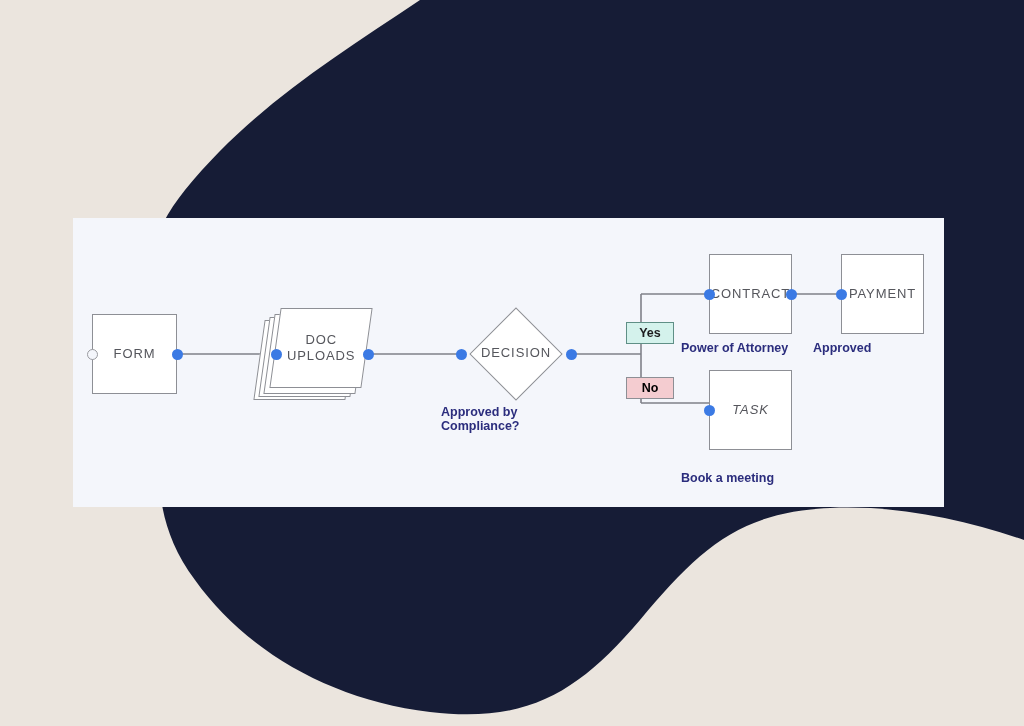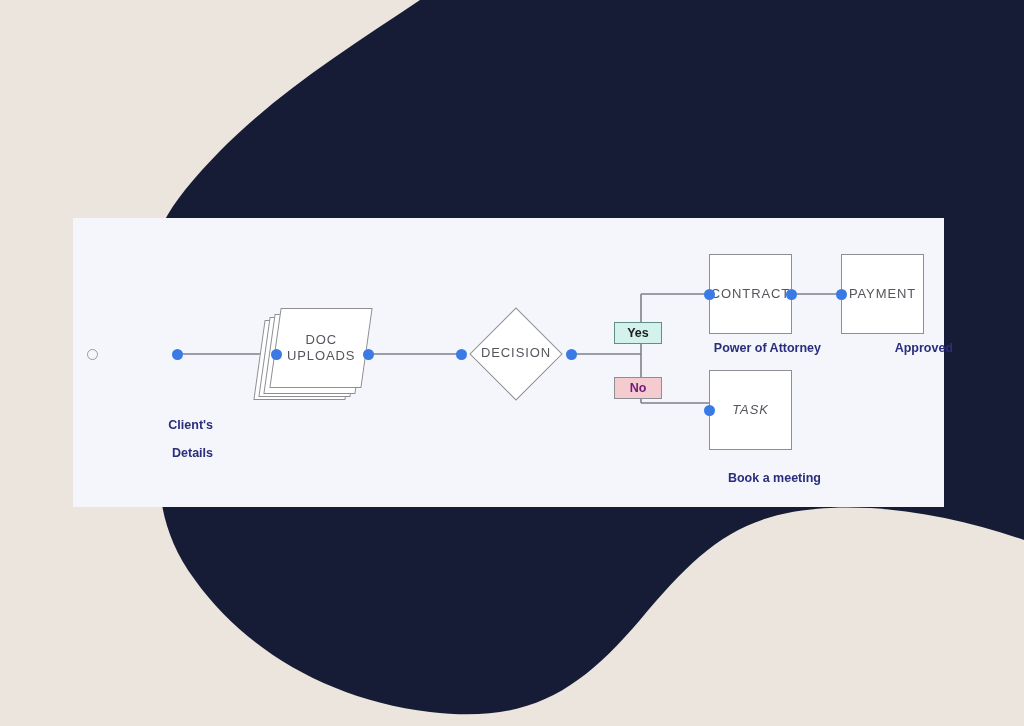--- a/index.html
+++ b/index.html
@@ -62,21 +62,21 @@
     text-align: center;
     line-height: 16px;
     white-space: pre-line;
     font-family: "Liberation Sans", sans-serif;
   }
   .caption {
     position: absolute;
     color: #2b2d7d;
     font-size: 12.5px;
     font-weight: bold;
-    text-align: right;
+    text-align: left;
     line-height: 14px;
     white-space: pre-line;
     font-family: "Liberation Sans", sans-serif;
   }
   .misspelled {
     background-repeat: repeat-x;
     background-position: left bottom;
     background-size: 4px 3px;
     background-image:
       linear-gradient(45deg, transparent 45%, #e8453c 45%, #e8453c 55%, transparent 55%),
@@ -106,30 +106,31 @@
   .badge {
     position: absolute;
     display: flex;
     align-items: center;
     justify-content: center;
     font-size: 12.5px;
     font-weight: bold;
     box-sizing: border-box;
     z-index: 7;
     font-family: "Liberation Sans", sans-serif;
+    margin-left: 12px;
   }
   #badge-yes {
     background: #d4f2ec;
     border: 1.2px solid #5f8f86;
     color: #1d1d1f;
   }
   #badge-no {
     background: #f4ccd0;
     border: 1.2px solid #8d8f95;
-    color: #701a75;
+    color: #000000;
   }
   
   .doc-layer {
     position: absolute;
     background: #ffffff;
     border: 1px solid #8d8f95;
     box-sizing: border-box;
     transform: skewX(-8deg);
   }
   
@@ -172,26 +173,25 @@
         <line x1="568" y1="76" x2="568" y2="185"></line>
 
         <polyline points="568,76 637,76"></polyline>
 
         <polyline points="568,185 637,185"></polyline>
 
         <line x1="718" y1="76" x2="768" y2="76"></line>
       </g>
     </svg>
 
+    <div class="node nbox" style="left:19px; top:96px; width:85px; height:80px;">
+      <span class="ntext">FORM</span>
+    </div>
     <div class="port-open" style="left:14px; top:131px;"></div>
     <div class="port" style="left:99px; top:131px;"></div>
-    <div class="caption" style="left:0px; top:186px; width:140px;">
-      <span>Client's</span><br>
-      <span class="misspelled">Details</span>
-    </div>
 
     <div style="position:absolute; left:186px; top:90px; width:120px; height:92px;">
       <div class="doc-layer" style="left:0px; top:12px; width:92px; height:80px;"></div>
       <div class="doc-layer" style="left:5px; top:9px; width:92px; height:80px;"></div>
       <div class="doc-layer" style="left:10px; top:6px; width:92px; height:80px;"></div>
       <div class="doc-layer" style="left:16px; top:0px; width:92px; height:80px; display:flex; align-items:center; justify-content:center;">
         <span class="ntext" style="transform: skewX(8deg);">DOC
 UPLOADS</span>
       </div>
     </div>
@@ -199,20 +199,22 @@
     <div class="port" style="left:290px; top:131px;"></div>
 
     <div style="position:absolute; left:388px; top:89px; width:110px; height:94px;">
       <div class="diamond-shape" style="left:22px; top:14px; width:66px; height:66px;"></div>
       <div style="position:absolute; left:0; top:0; width:110px; height:94px; display:flex; align-items:center; justify-content:center;">
         <span class="ntext misspelled">DECISION</span>
       </div>
     </div>
     <div class="port" style="left:383px; top:131px;"></div>
     <div class="port" style="left:493px; top:131px;"></div>
+    <div class="caption" style="left:368px; top:187px; width:150px;">Approved by
+Compliance?</div>
 
     <div class="badge" id="badge-yes" style="left:541px; top:104px; width:48px; height:22px;">Yes</div>
     <div class="badge" id="badge-no" style="left:541px; top:159px; width:48px; height:22px;">No</div>
 
     <div class="node nbox" style="left:636px; top:36px; width:83px; height:80px;">
       <span class="ntext">CONTRACT</span>
     </div>
     <div class="port" style="left:631px; top:71px;"></div>
     <div class="port" style="left:713px; top:71px;"></div>
     <div class="caption" style="left:608px; top:123px; width:140px;">Power of Attorney</div>

